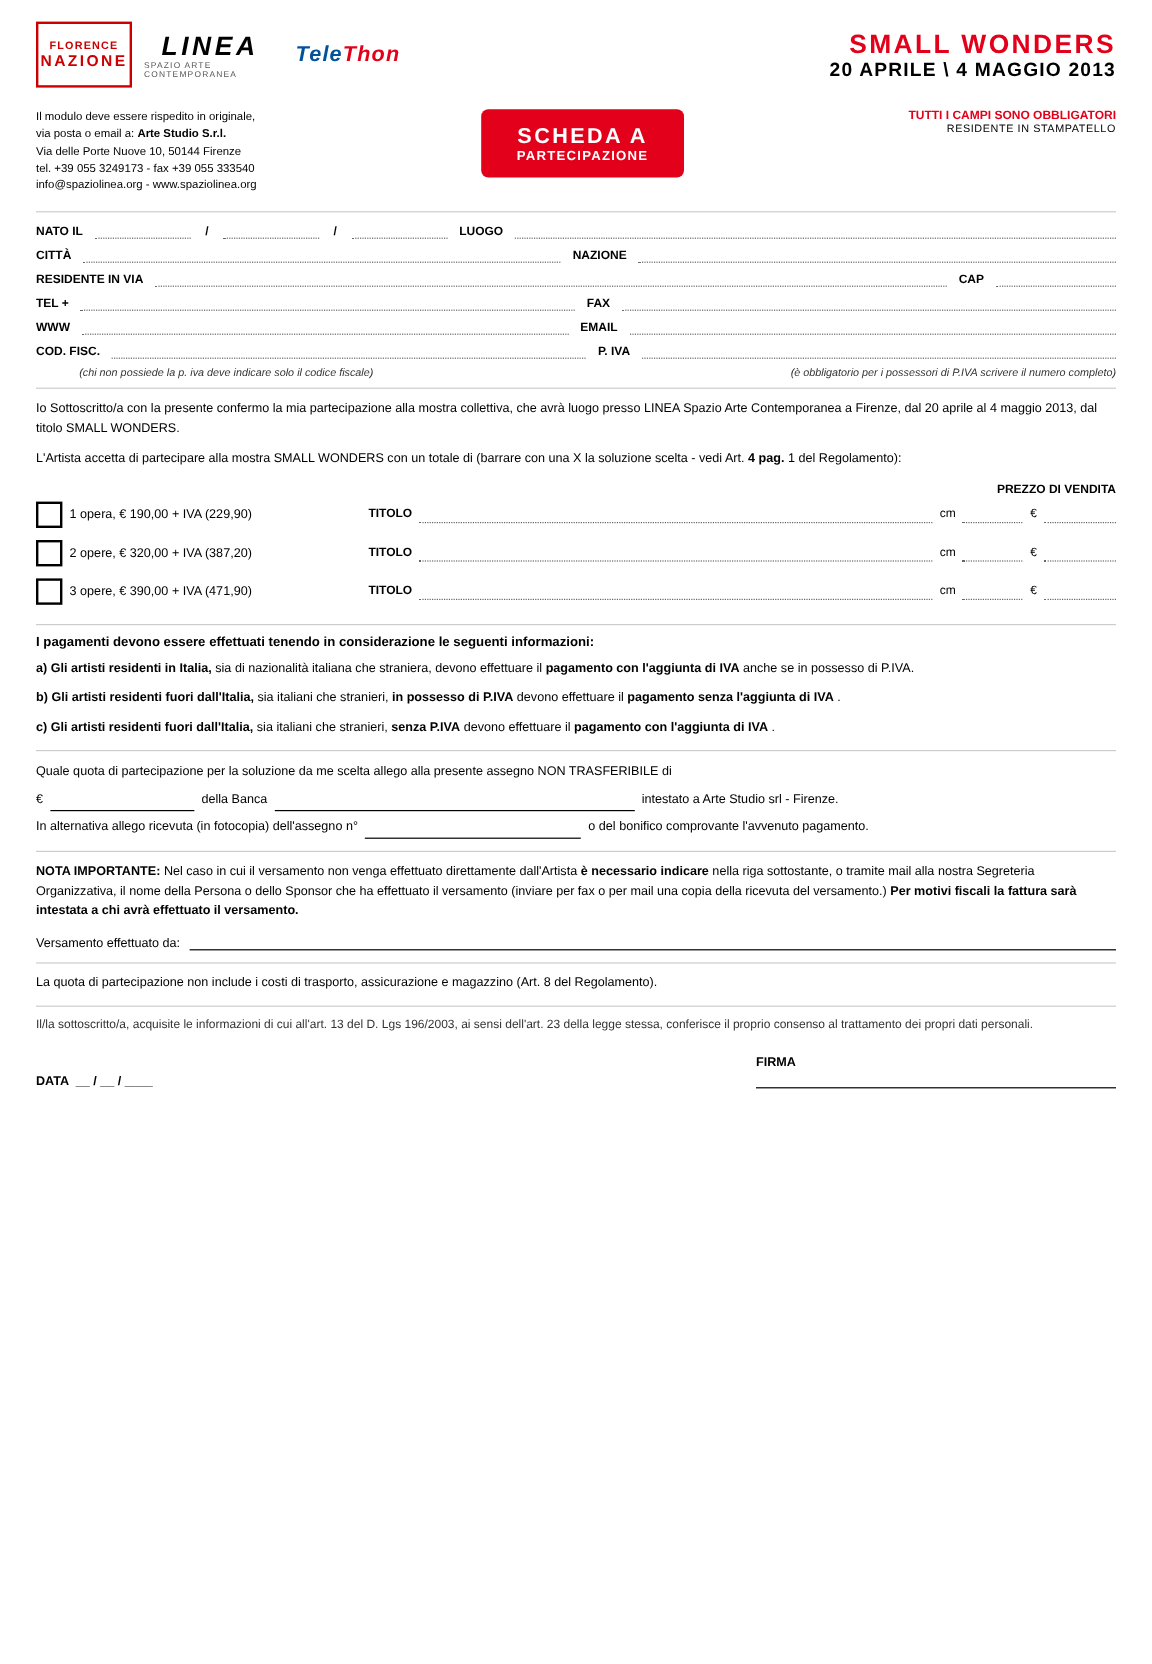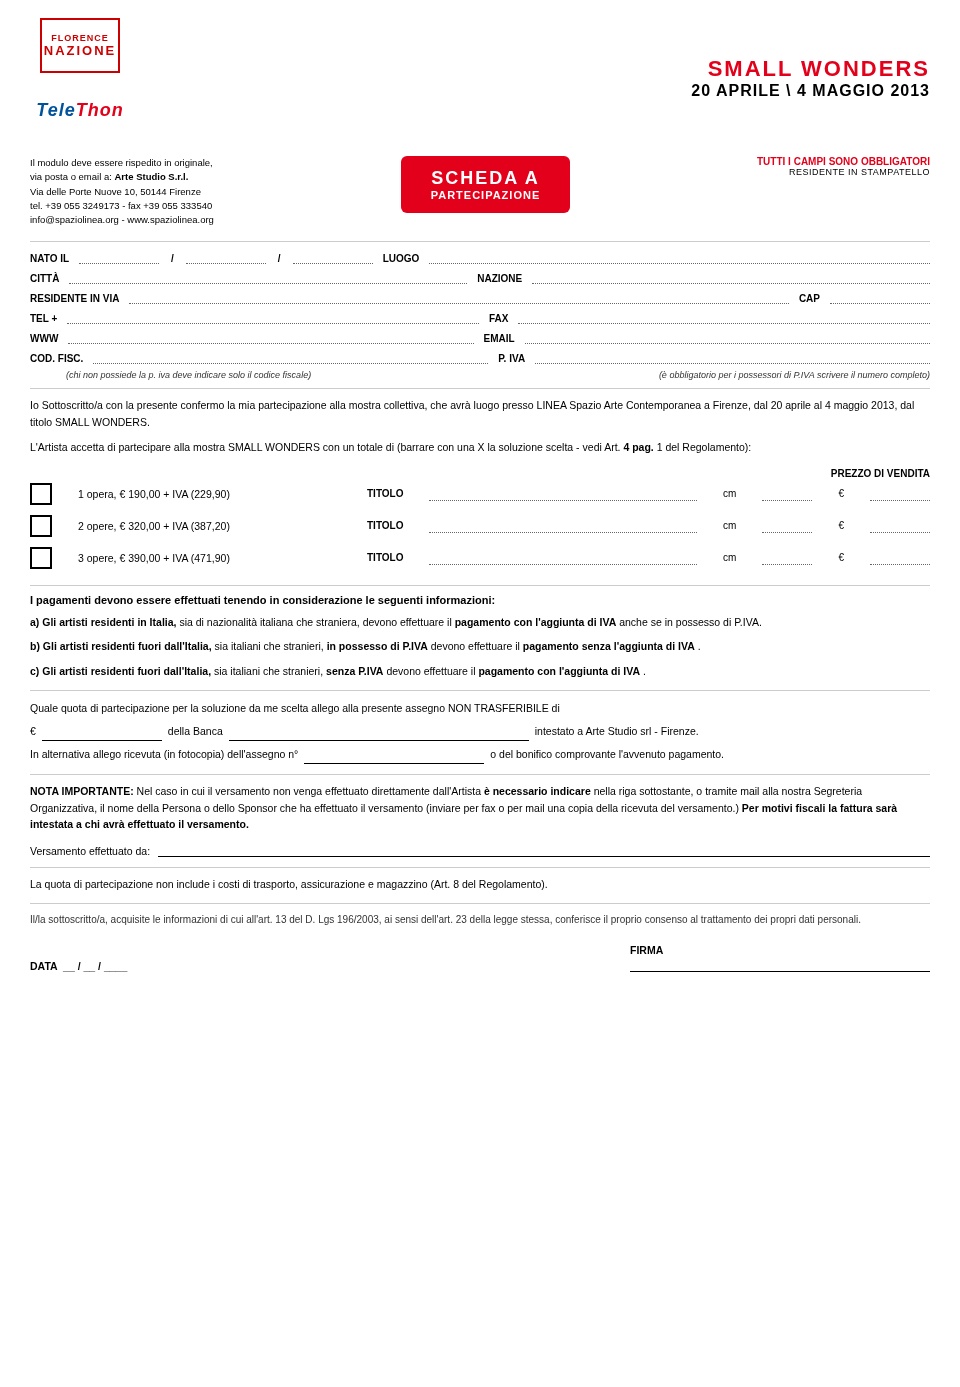--- a/index.html
+++ b/index.html
@@ -17,21 +17,20 @@
     .header {
       display: flex;
       align-items: center;
       justify-content: space-between;
       margin-bottom: 10px;
     }
     .header-logos {
       display: flex;
       align-items: center;
       gap: 10px;
-      flex-direction: column;
     }
     .logo-florence {
       width: 80px;
       height: 55px;
       border: 2px solid #c00;
       display: flex;
       flex-direction: column;
       align-items: center;
       justify-content: center;
       padding: 4px;
@@ -210,21 +209,21 @@
       text-align: right;
       font-size: 10px;
       font-weight: bold;
       color: #000;
       margin-bottom: 4px;
     }
     .option-row {
       display: flex;
       align-items: center;
       margin-bottom: 10px;
-      gap: 26px;
+      gap: 6px;
     }
     .checkbox-square {
       width: 22px;
       height: 22px;
       border: 2px solid #000;
       flex-shrink: 0;
     }
     .option-label {
       font-size: 10.5px;
       min-width: 220px;
@@ -374,20 +373,24 @@
 <body>
 
 <div class="header">
   <div class="header-logos">
 
     <div class="logo-florence">
       <span class="florence-text">FLORENCE</span>
       <span class="biennale-text">NAZIONE</span>
     </div>
 
+    <div class="logo-linea">
+      <span class="linea-main">LINEA</span>
+      <span class="linea-sub">SPAZIO ARTE CONTEMPORANEA</span>
+    </div>
 
     <div class="logo-telethon">
       <span style="display:flex; align-items:baseline;">
         <span class="tele-text" style="font-size:18px;font-weight:900;color:#00529b;font-style:italic;">Tele</span>
           <span class="tele-text" style="font-size:18px;font-weight:900;color:#e2001a;font-style:italic;">Thon</span>
       </span>
     </div>
   </div>
   <div class="header-title">
     <div class="small-wonders">SMALL WONDERS</div>

